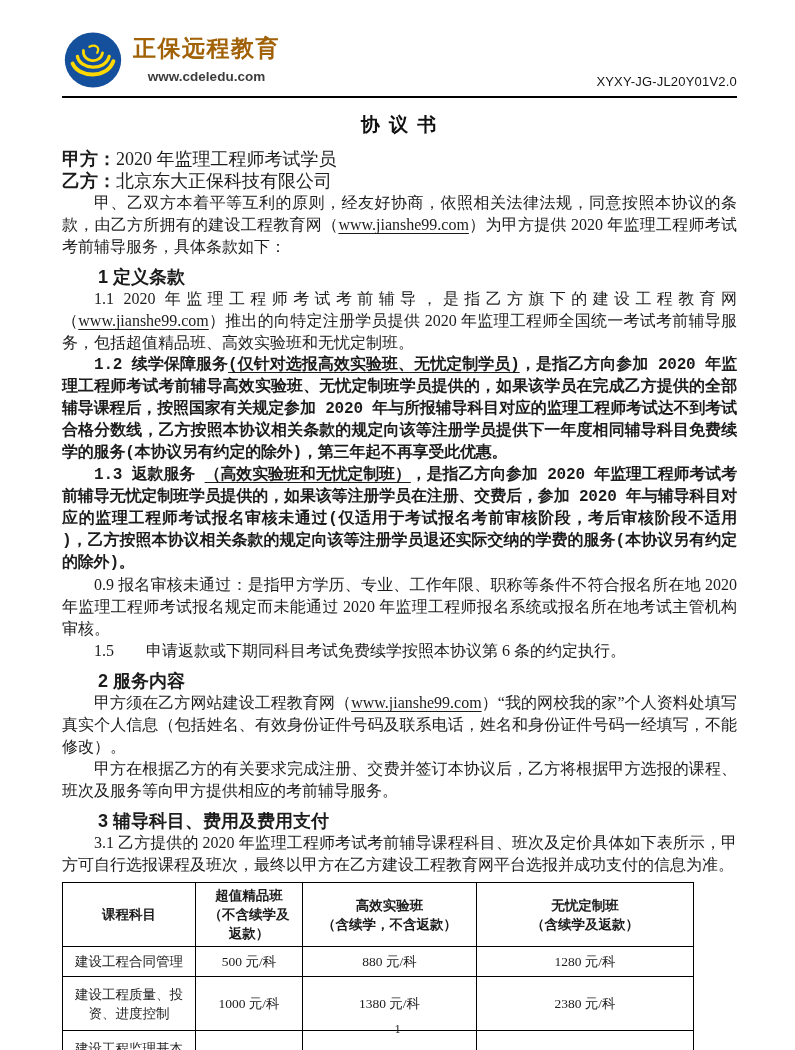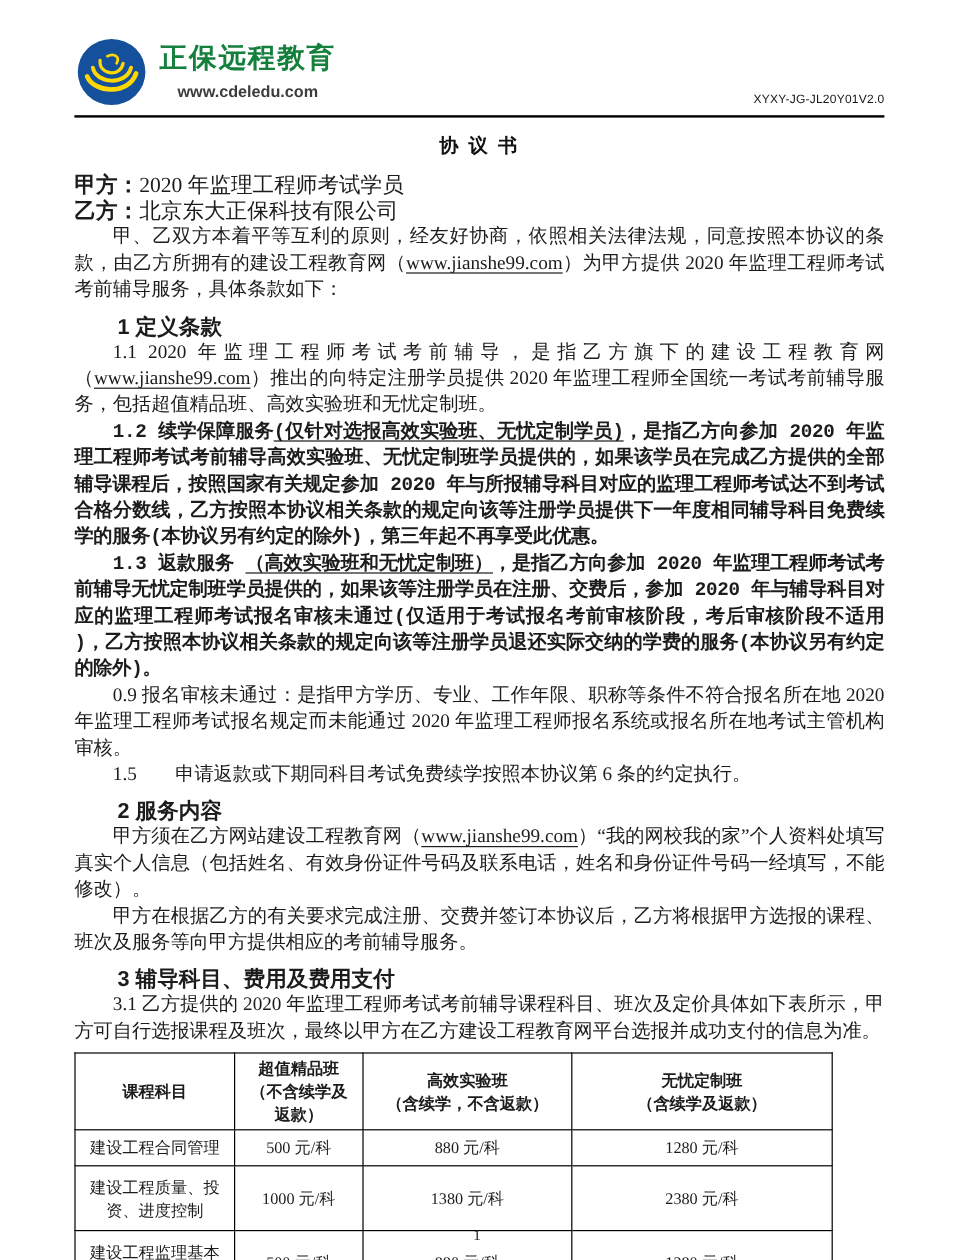--- a/index.html
+++ b/index.html
@@ -13,34 +13,34 @@
     box-sizing:border-box;
     padding:24px 58px 0 62px;
   }
   
   .hdr{display:flex;justify-content:space-between;align-items:flex-end;height:66px;}
   .brand{display:flex;align-items:center;gap:9px;}
   .logo{width:62px;height:60px;flex:0 0 auto;}
   .brand-text{display:flex;flex-direction:column;line-height:1.05;}
   .brand-name{
     font-family:"Liberation Sans","DejaVu Sans",sans-serif;
-    font-weight:bold;font-size:23px;color:#15803d;letter-spacing:1.5px;
+    font-weight:bold;font-size:23px;color:#a16207;letter-spacing:1.5px;
   }
   .brand-url{
     font-family:"Liberation Sans","DejaVu Sans",sans-serif;
     font-weight:bold;font-size:13.5px;color:#3c3c3c;margin-top:10px;text-align:center;
   }
   .doc-code{
     font-family:"Liberation Sans","DejaVu Sans",sans-serif;
-    font-size:10px;color:#141414;padding-bottom:1px;letter-spacing:.2px;
+    font-size:13px;color:#141414;padding-bottom:1px;letter-spacing:.2px;
   }
   .hdr-rule{border:none;border-top:2px solid #000;margin:6px 0 0 0;}
   
   .doc-title{
-    text-align:center;font-size:16px;font-weight:bold;
+    text-align:center;font-size:19px;font-weight:bold;
     font-family:"Liberation Sans","DejaVu Sans",sans-serif;
     color:#111;margin:14px 0 10px 0;letter-spacing:2px;
   }
   
   .parties{margin-top:10px;}
   .party-line{font-size:18px;line-height:22px;}
   .party-label{font-weight:bold;font-family:"Liberation Sans","DejaVu Sans",sans-serif;}
   p.body{
     font-size:16px;line-height:22px;margin:0;
     text-indent:2em;text-align:justify;

